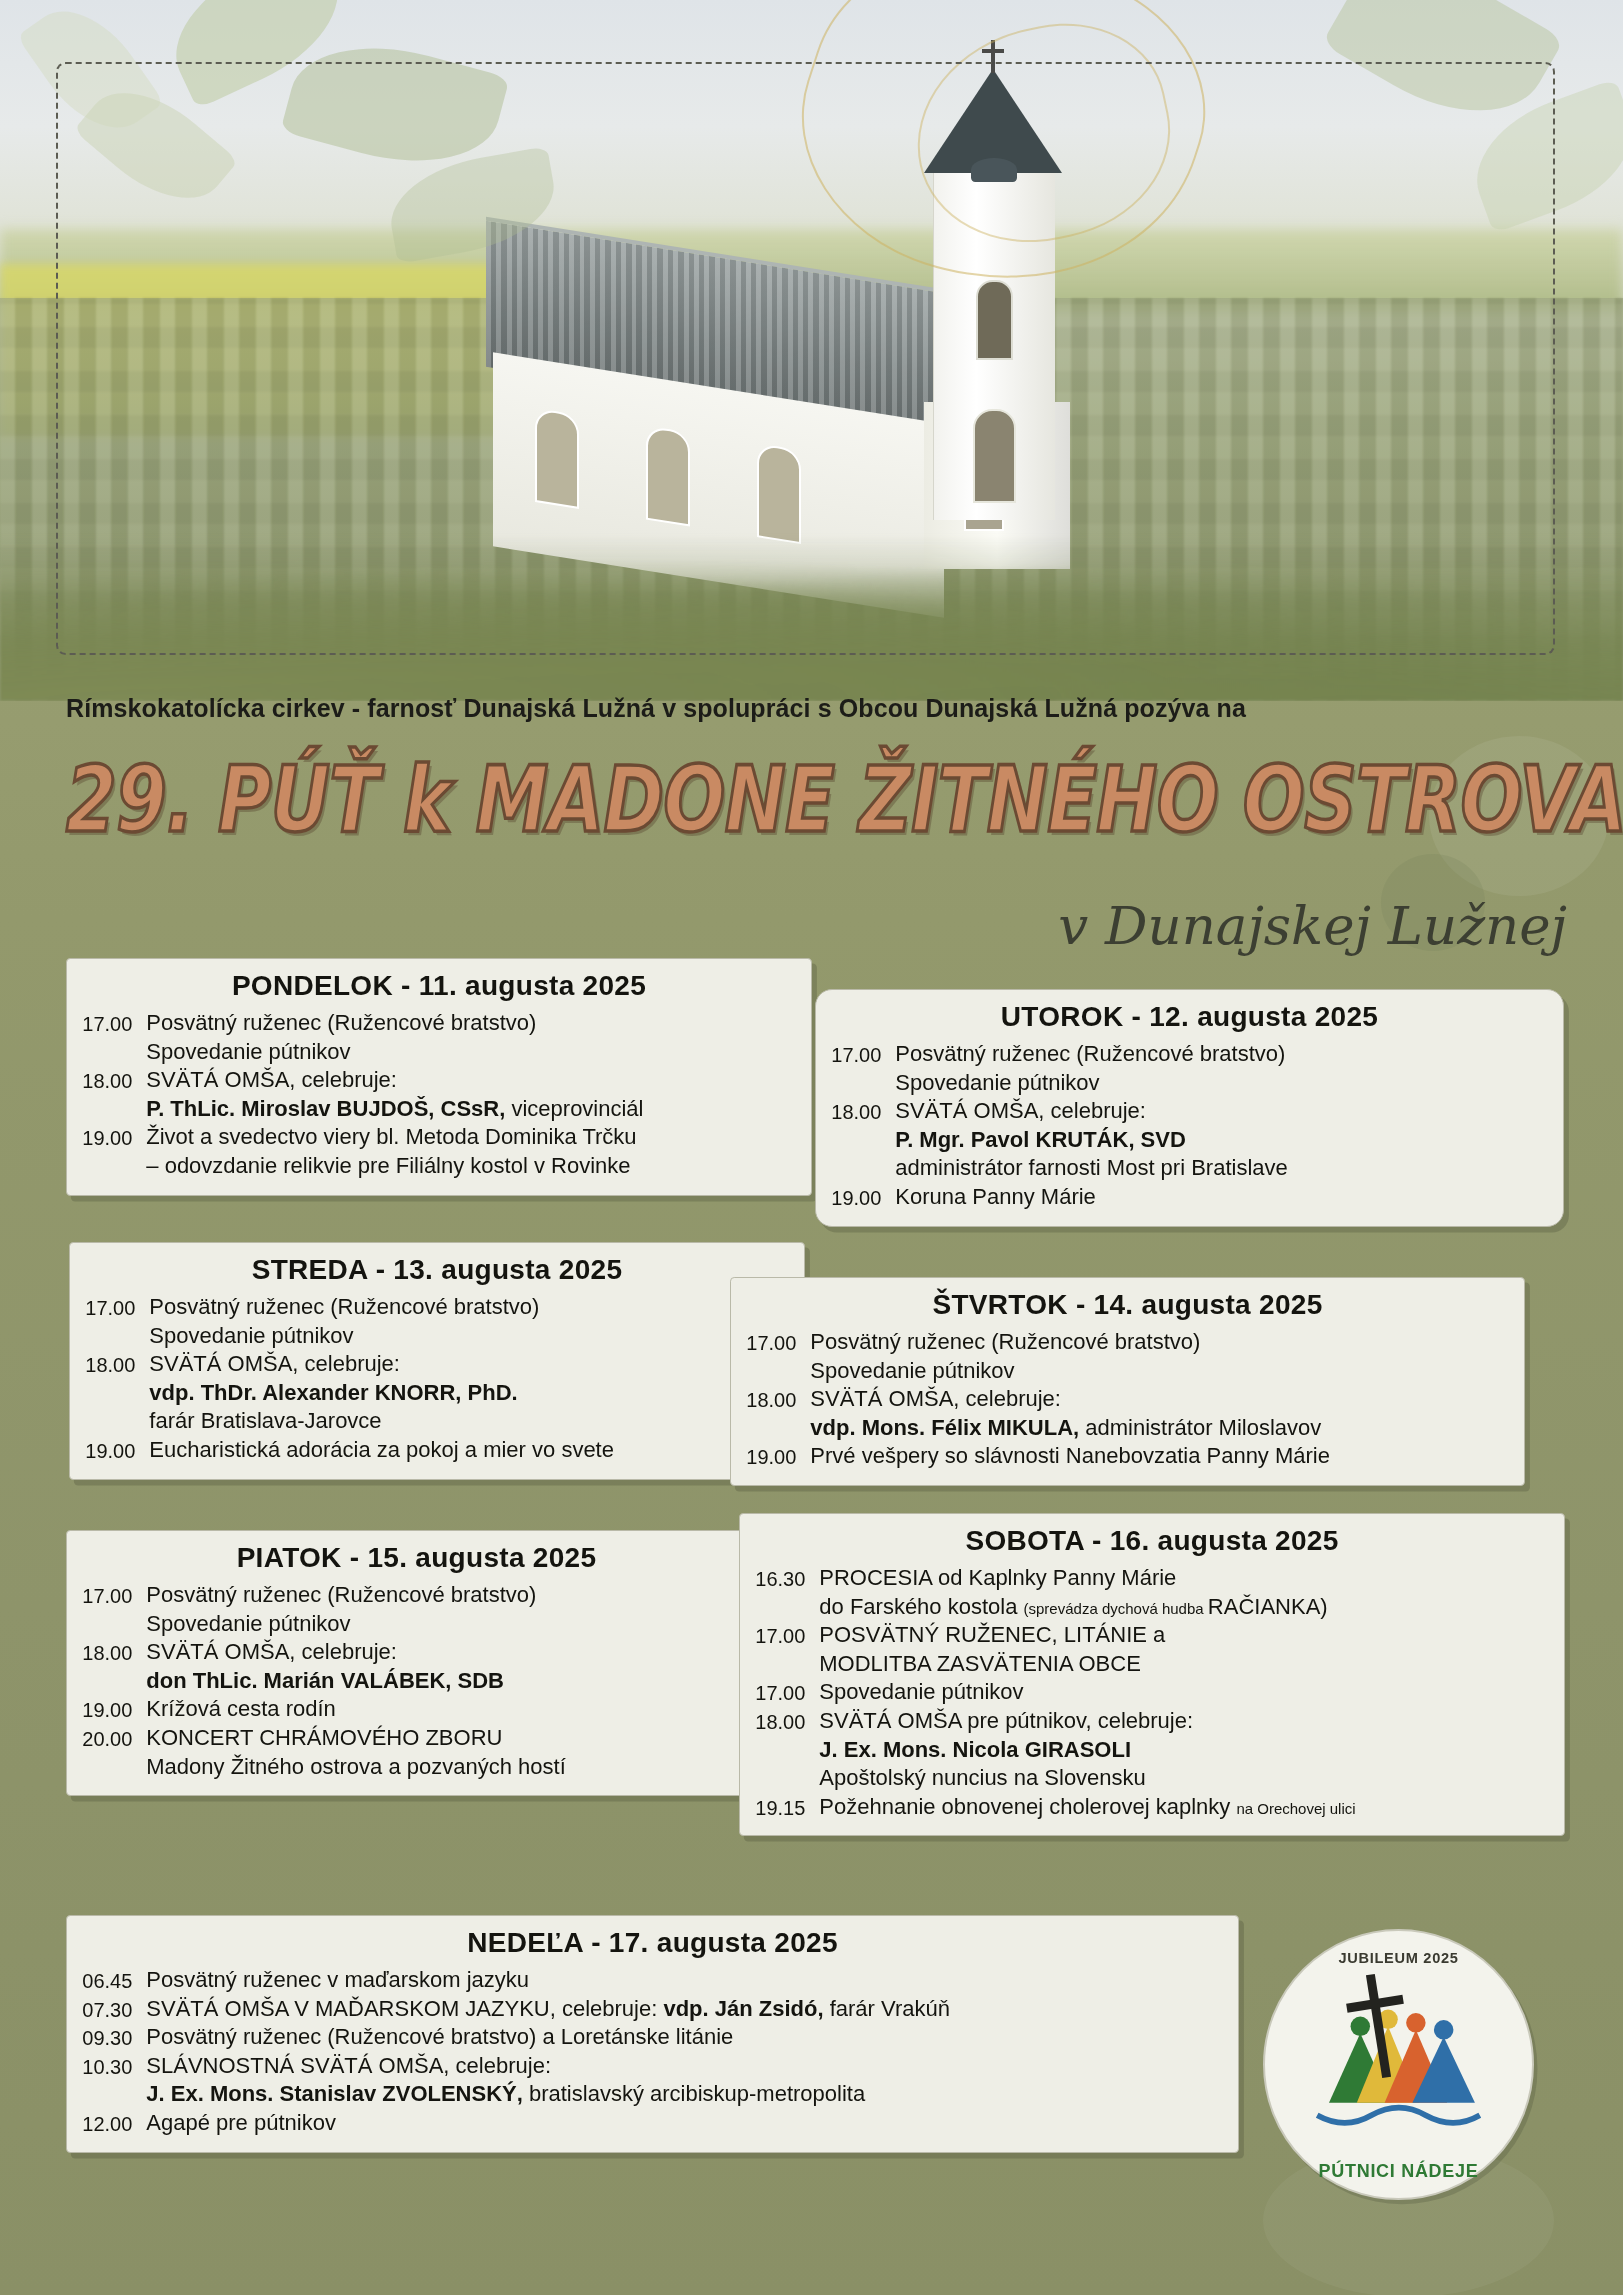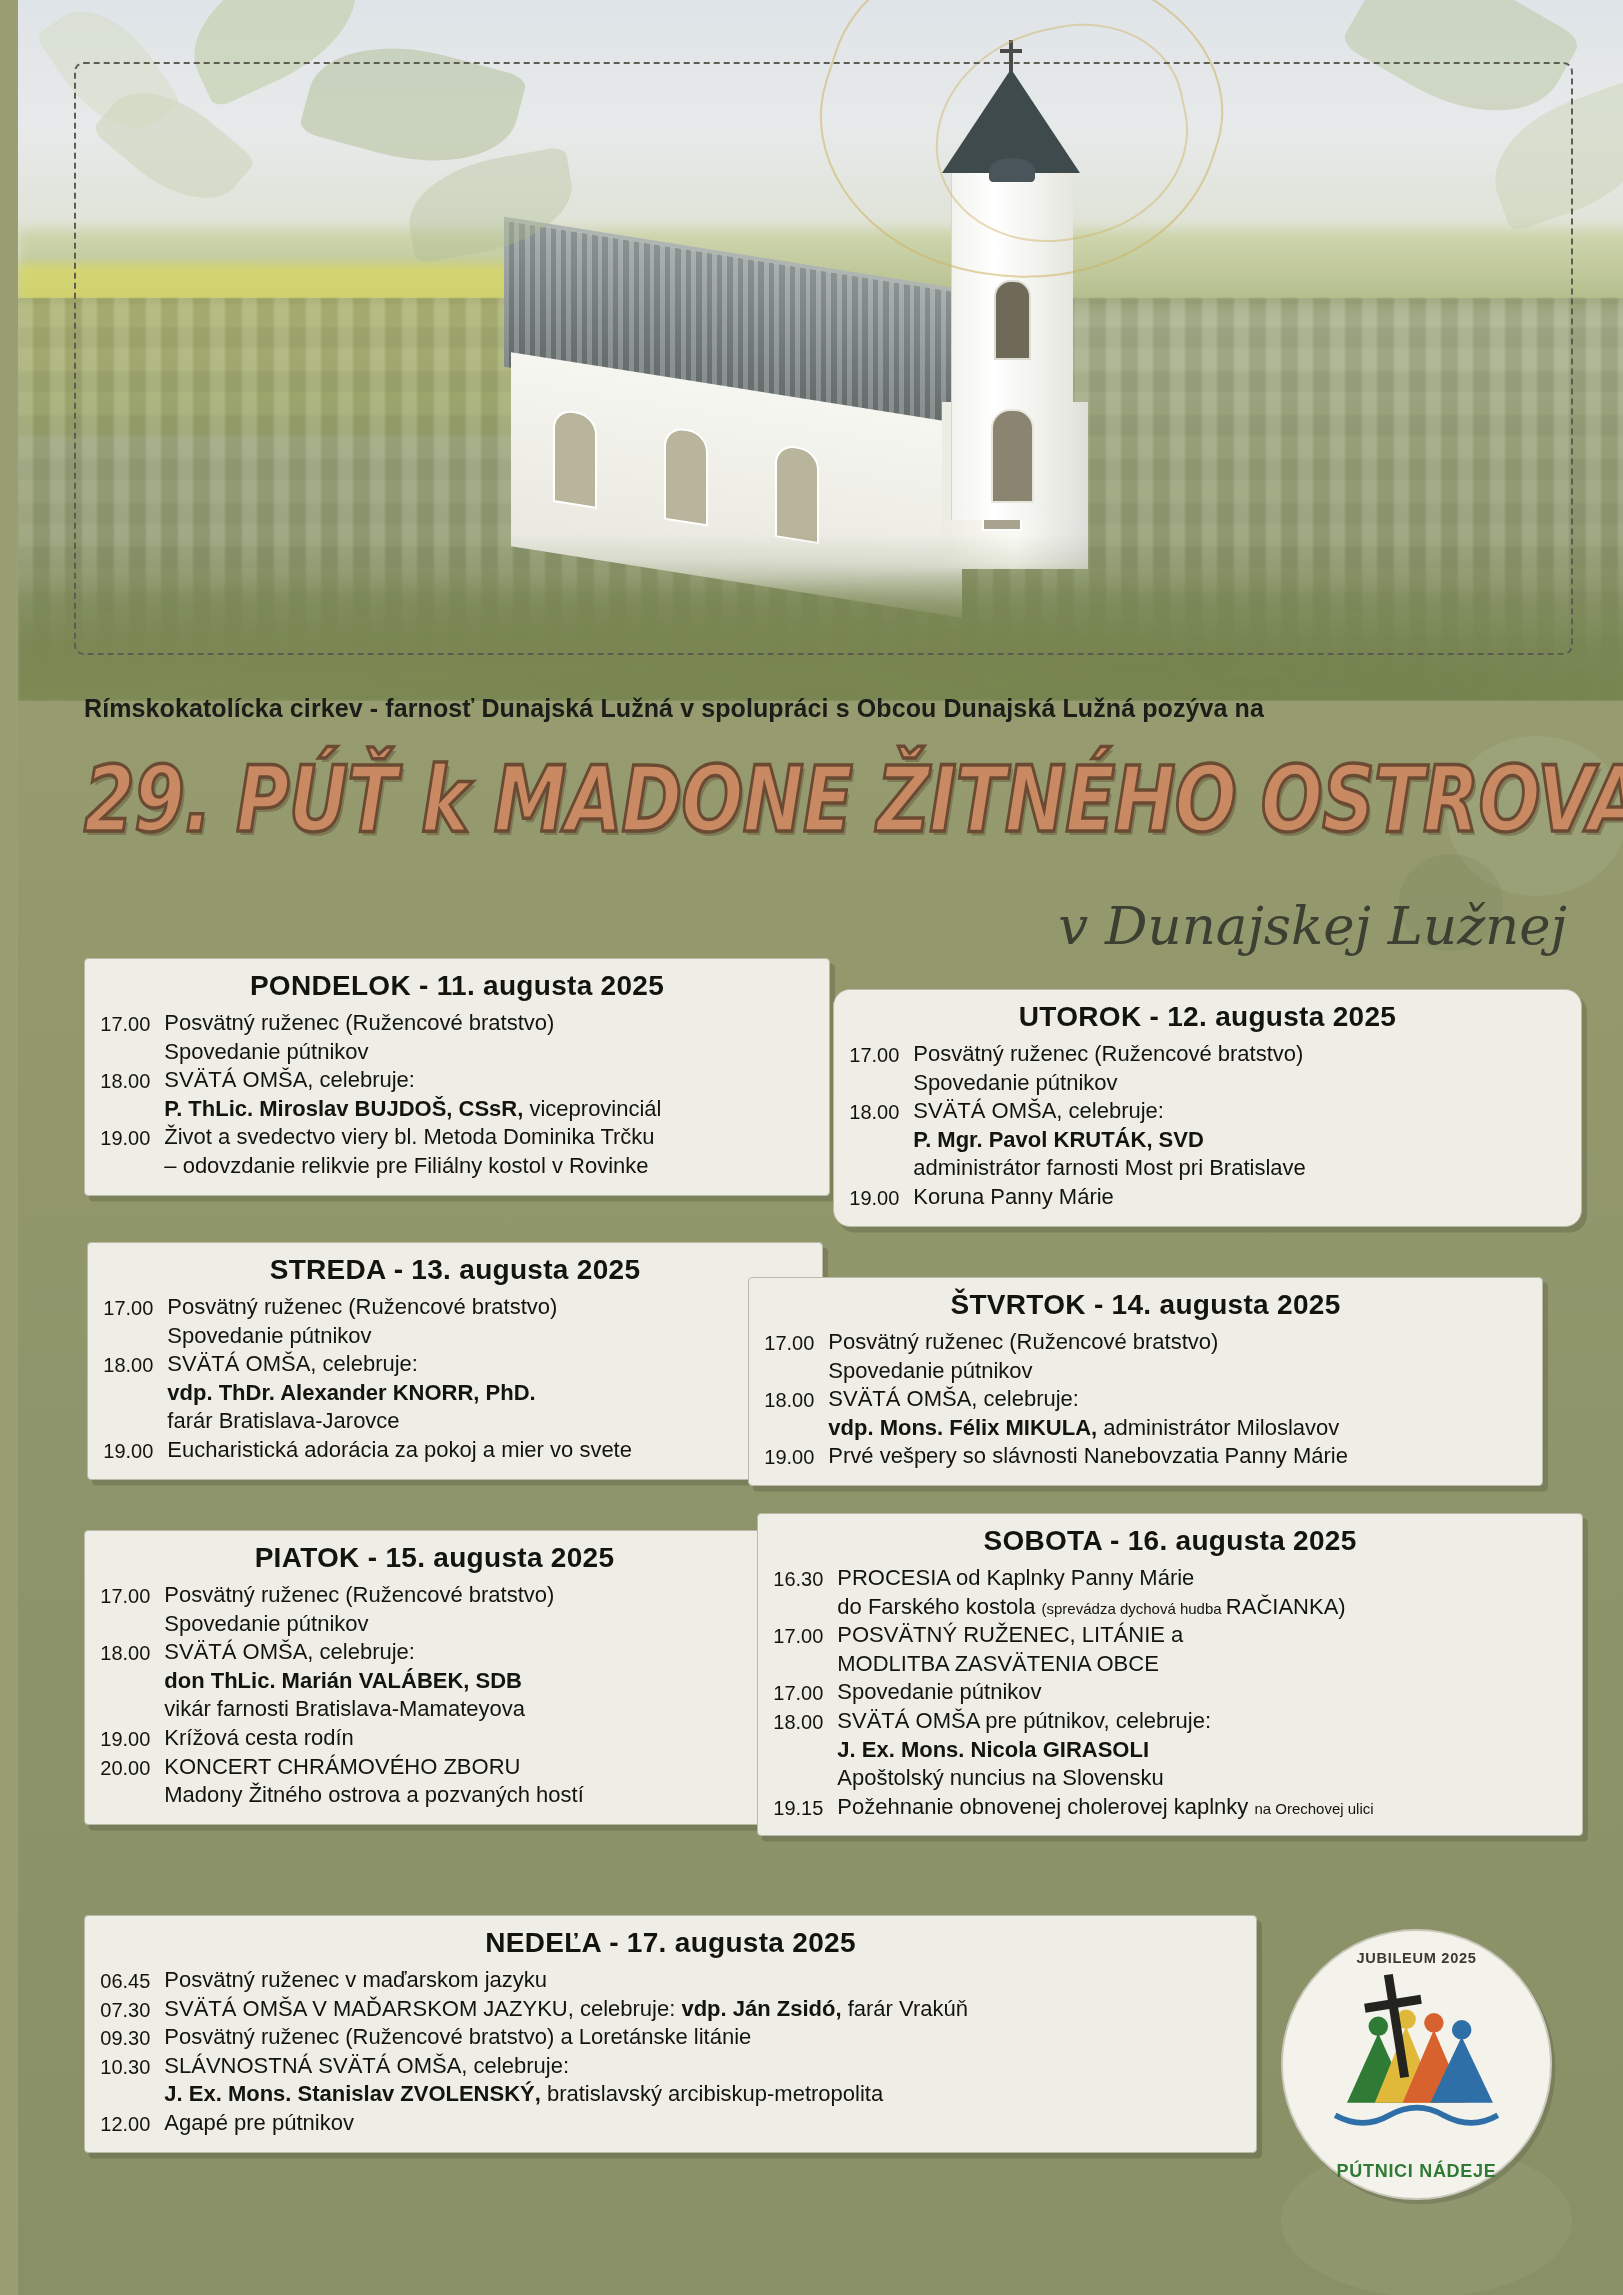--- a/index.html
+++ b/index.html
@@ -8,21 +8,20 @@
     font-family:"Liberation Sans", sans-serif;
     background:#9a9e72;
     position:relative;
     overflow:hidden;
   }
   
   #poster{
     position:absolute;inset:0;
     background:
       linear-gradient(180deg,#cfd3b0 0%, #b9bf93 6%, #a7ad80 12%, #9aa073 20%, #93996c 40%, #8e946a 70%, #8a9066 100%);
-    margin-left: 18px;
   }
   .photo-wrap{
     position:absolute;left:0;top:0;width:1623px;height:701px;
     overflow:hidden;
   }
   .sky{
     position:absolute;left:0;top:0;width:100%;height:100%;
     background:linear-gradient(180deg,#dfe4e8 0%,#e7eaea 18%,#dfe2d5 34%,#cdd3b8 46%,#b9c29c 58%,#aab489 70%,#9aa377 85%,#939b70 100%);
   }
   .horizon{
@@ -354,21 +353,20 @@
     <div class="row">
         <div class="time">17.00</div>
         <div class="txt">Posvätný ruženec (Ružencové bratstvo)</div>
       </div>
     <div class="indent">Spovedanie pútnikov</div>
     <div class="row">
         <div class="time">18.00</div>
         <div class="txt">SVÄTÁ OMŠA, celebruje:</div>
       </div>
     <div class="indent b">don ThLic. Marián VALÁBEK, SDB</div>
-    <div class="indent">vikár farnosti Bratislava-Mamateyova</div>
     <div class="row">
         <div class="time">19.00</div>
         <div class="txt">Krížová cesta rodín</div>
       </div>
     <div class="row">
         <div class="time">20.00</div>
         <div class="txt">KONCERT CHRÁMOVÉHO ZBORU</div>
       </div>
     <div class="indent">Madony Žitného ostrova a pozvaných hostí</div>
   </div>

